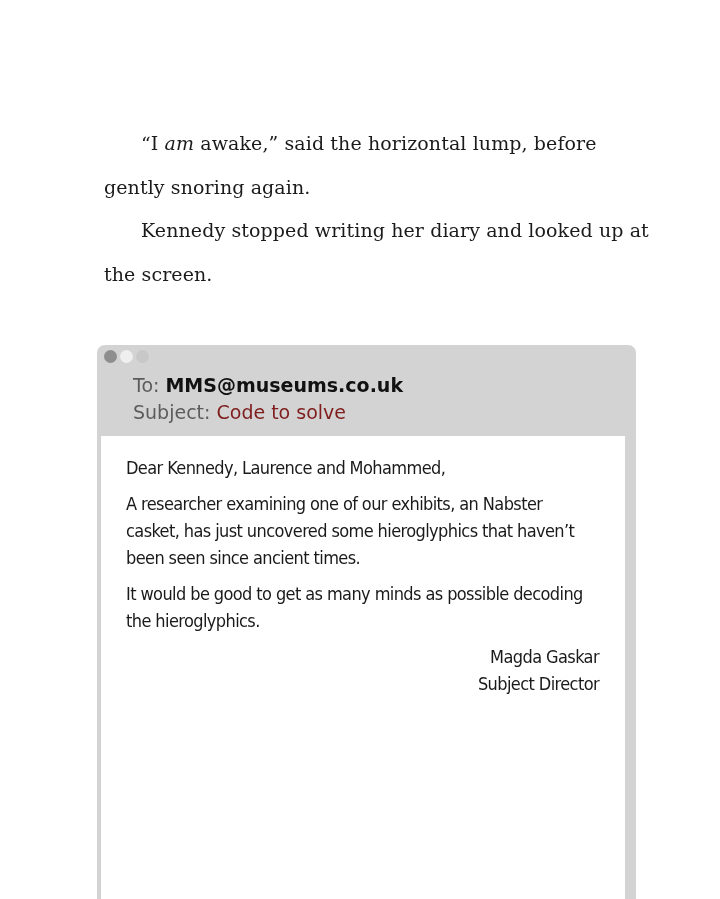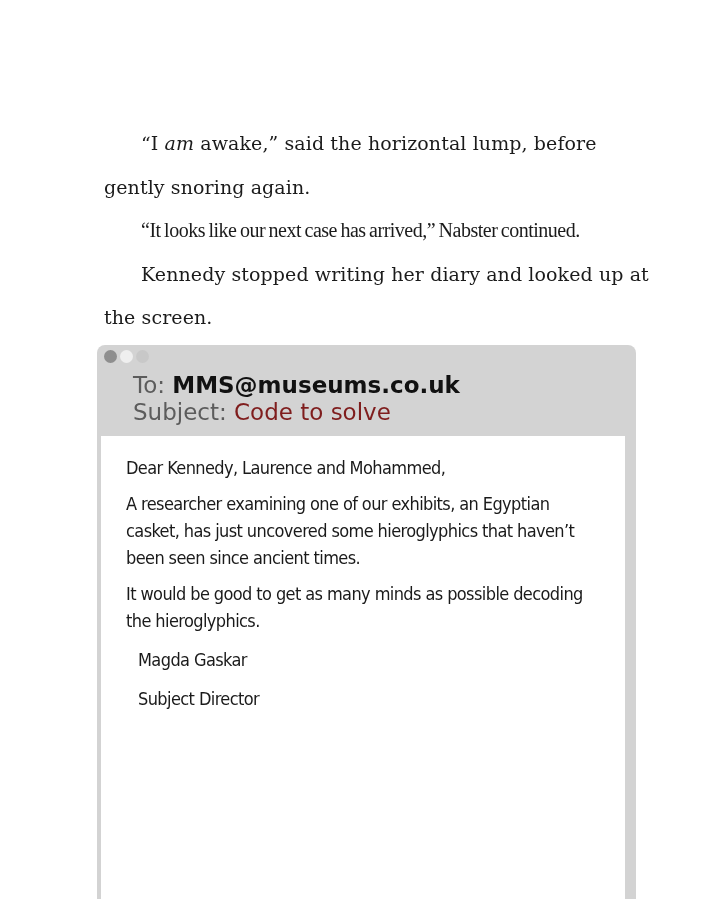--- a/index.html
+++ b/index.html
@@ -60,21 +60,21 @@
       width: 13px;
       height: 13px;
       border-radius: 50%;
       display: block;
     }
     .email-header {
       position: absolute;
       left: 36px;
       top: 27px;
       font-family: "DejaVu Sans", "Liberation Sans", sans-serif;
-      font-size: 23px;
+      font-size: 19px;
       line-height: 27px;
     }
     .email-header .label {
       color: #5c5c5c;
     }
     .email-header .to-value {
       color: #111111;
       font-weight: bold;
     }
     .email-header .subject-value {
@@ -93,29 +93,29 @@
       font-size: 18px;
       line-height: 27px;
       color: #1a1a1a;
       font-stretch: condensed;
       letter-spacing: -0.6px;
     }
     .email-body p {
       margin: 0 0 9px 0;
     }
     .email-body .sig {
-      margin: 12px;
+      margin: 0;
+      text-align: right;
     }
   </style>
 </head>
 <body>
 
 <div class="prose">
   <p><span>“I </span><em>am</em><span> awake,” said the horizontal lump, before gently snoring again.</span></p>
-  <p class="condensed">“It looks like our next case has arrived,” Nabster continued.</p>
   <p>Kennedy stopped writing her diary and looked up at the screen.</p>
 </div>
 
 <div class="email-window">
   <div class="traffic">
     <span style="background:#8e8e8e"></span>
     <span style="background:#efefef"></span>
     <span style="background:#c8c8c8"></span>
   </div>
 
@@ -125,18 +125,18 @@
       <span class="to-value">MMS@museums.co.uk</span>
     </div>
     <div>
       <span class="label">Subject:</span>
       <span class="subject-value">Code to solve</span>
     </div>
   </div>
 
   <div class="email-body">
     <p>Dear Kennedy, Laurence and Mohammed,</p>
-    <p>A researcher examining one of our exhibits, an Egyptian casket, has just uncovered some hieroglyphics that haven’t been seen since ancient times.</p>
+    <p>A researcher examining one of our exhibits, an Nabster casket, has just uncovered some hieroglyphics that haven’t been seen since ancient times.</p>
     <p>It would be good to get as many minds as possible decoding the hieroglyphics.</p>
     <div class="sig">Magda Gaskar</div>
     <div class="sig">Subject Director</div>
   </div>
 </div>
 
 </body></html>

